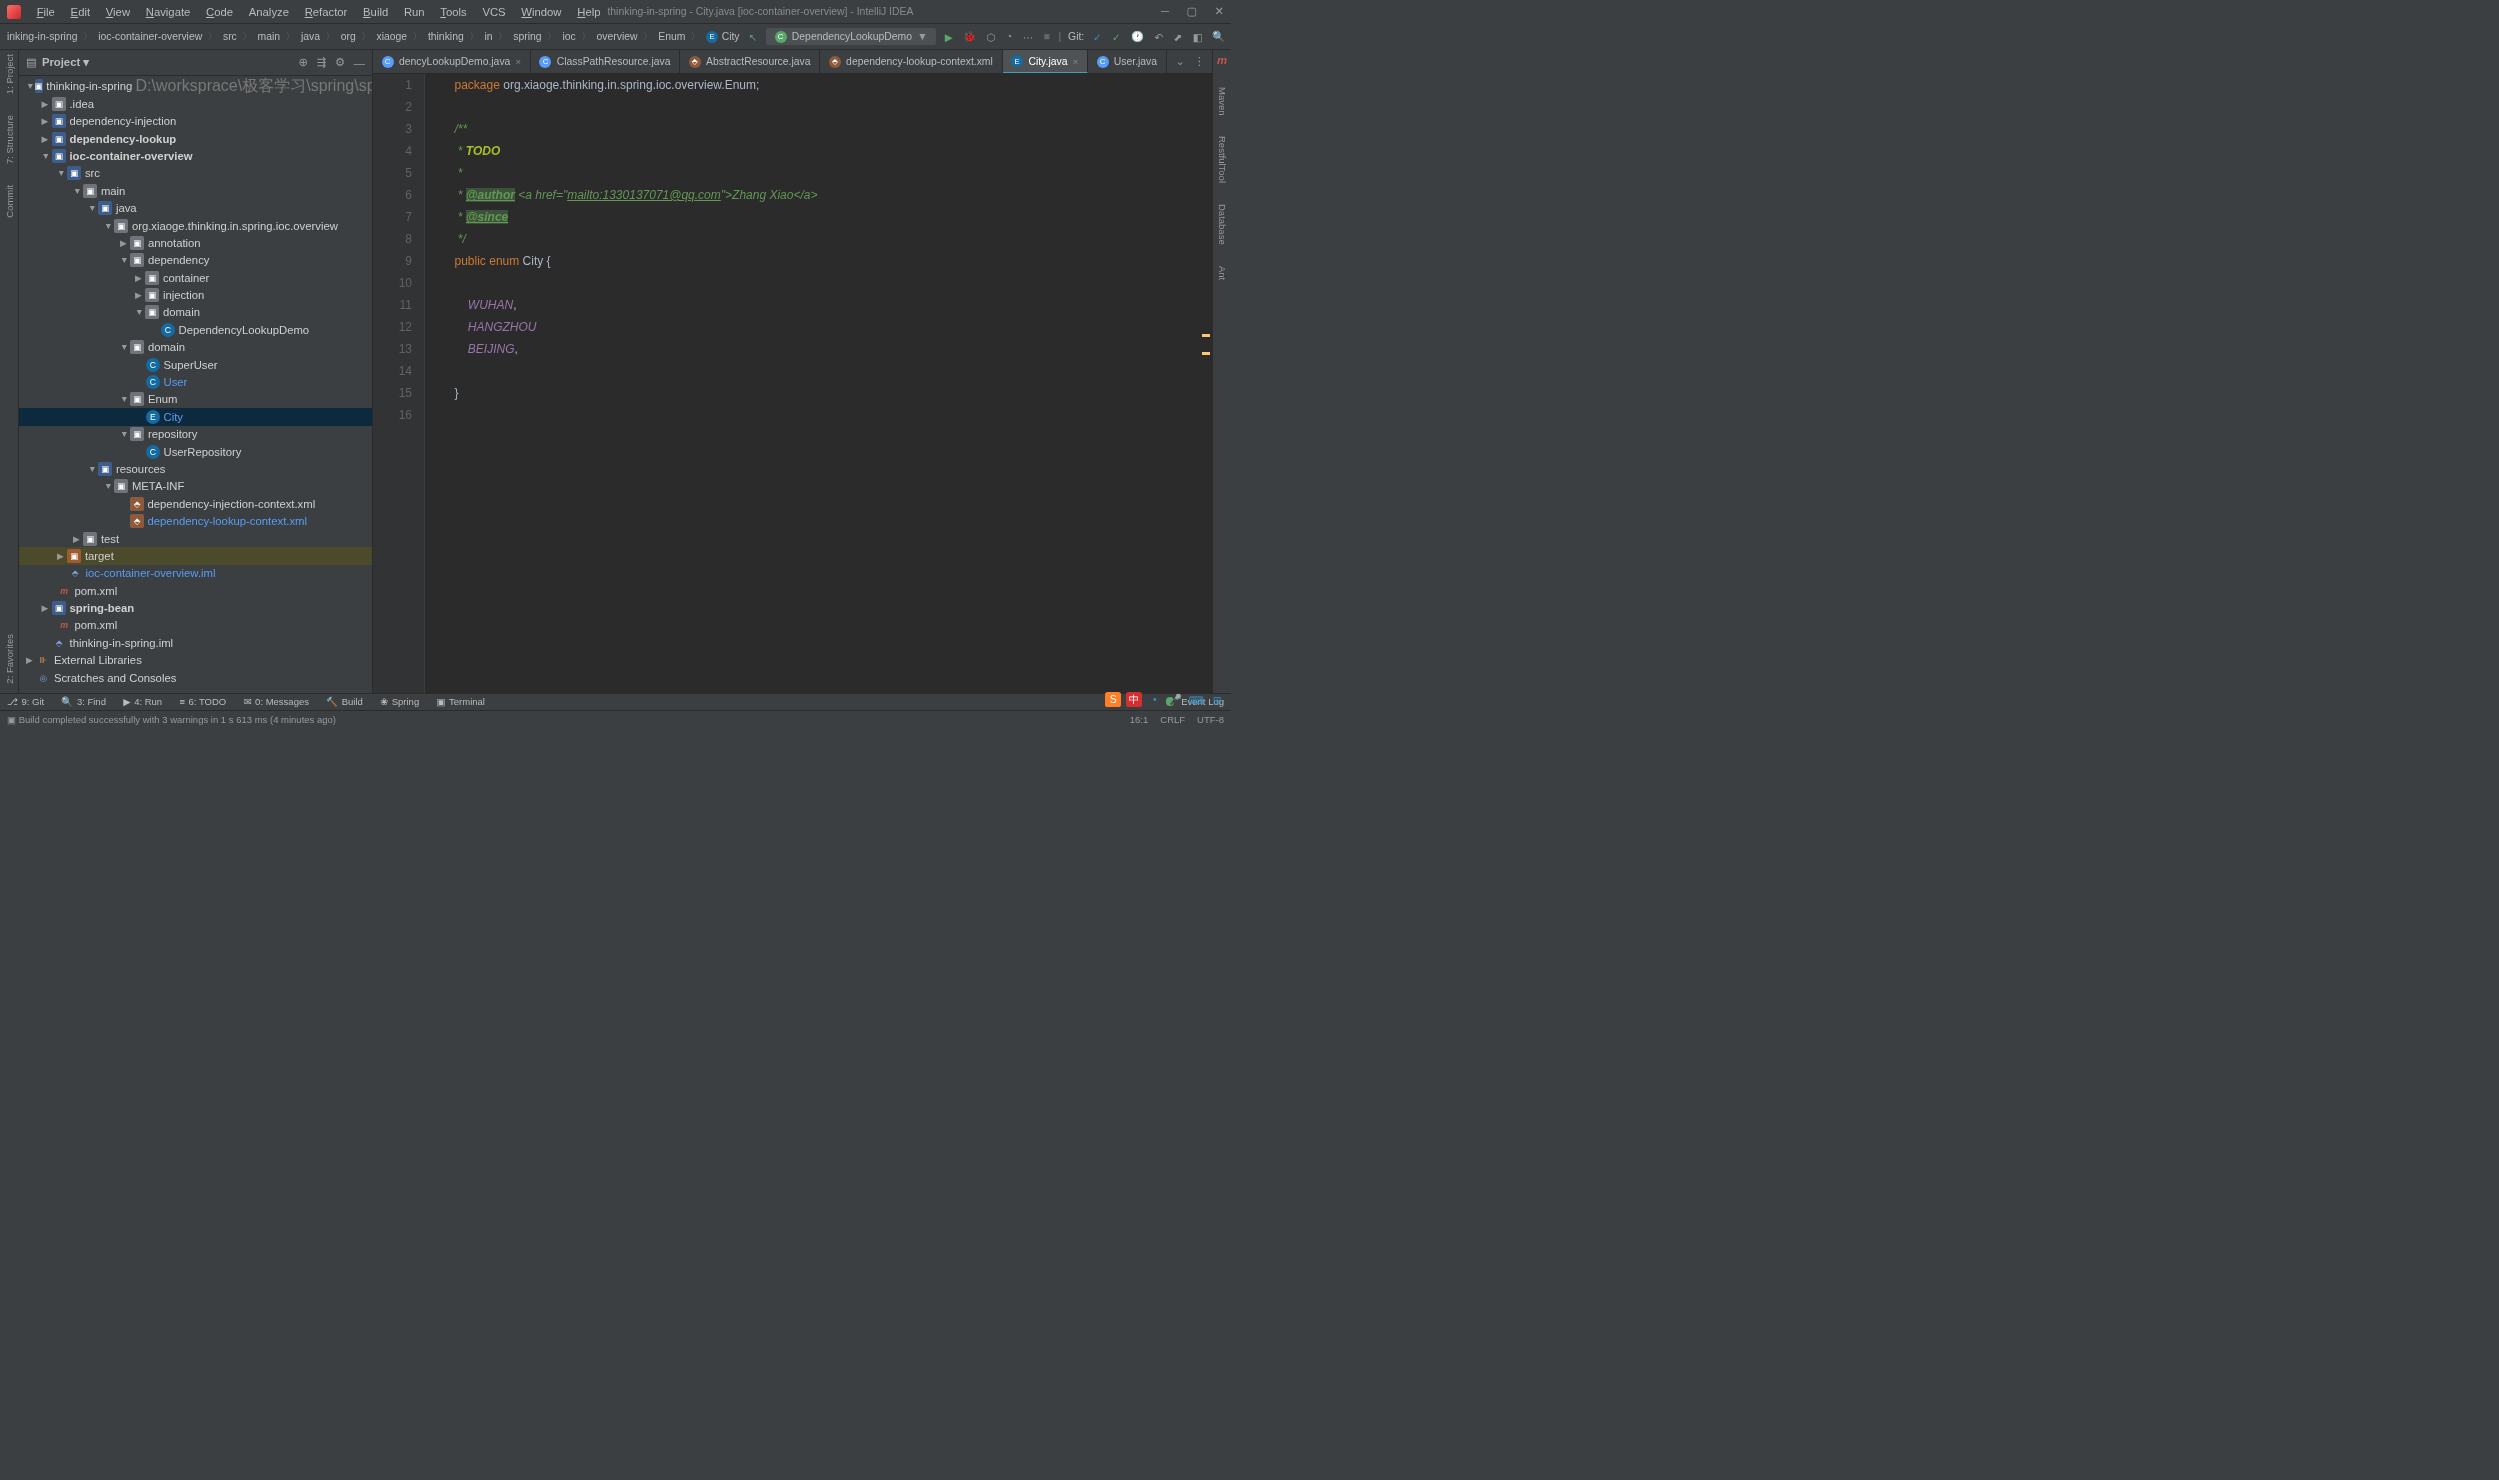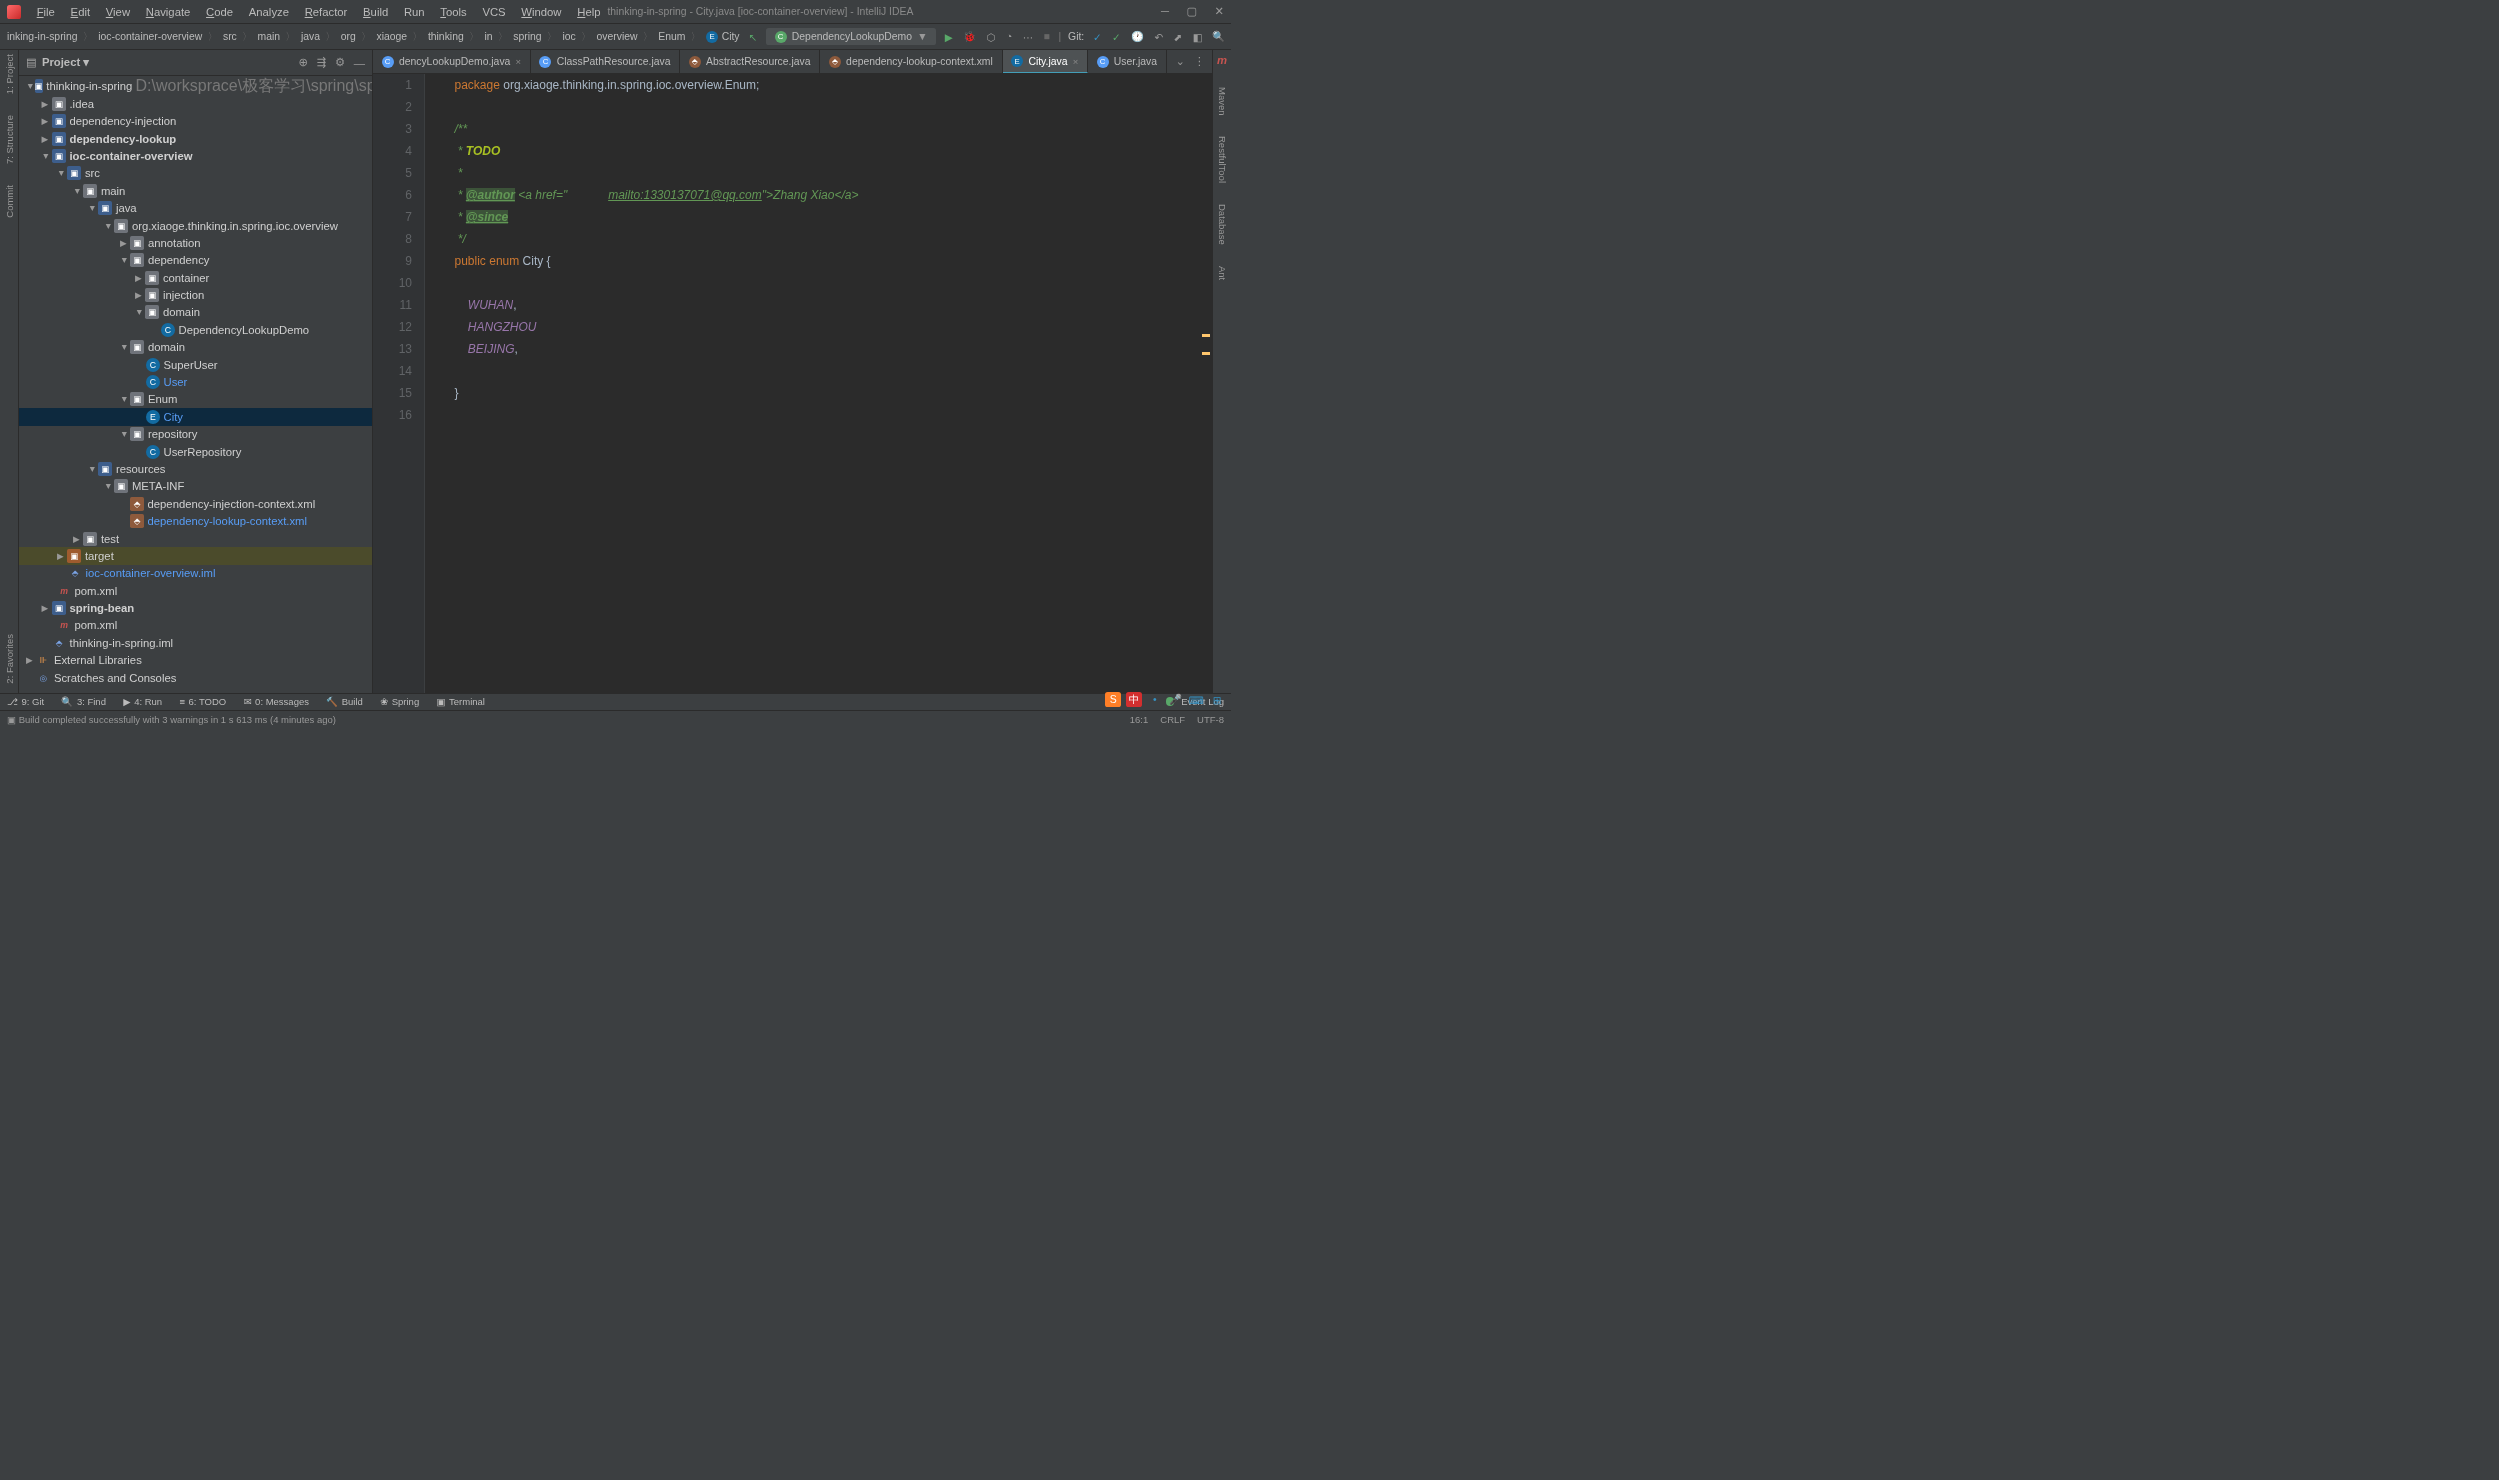--- a/index.html
+++ b/index.html
@@ -62,21 +62,21 @@
 .gutter { width: 52px; background: #313335; text-align: right; padding-right: 12px; color: #606366; user-select: none; border-right: 0.9px solid #3c3f41; }
 .gutter div { height: 22px; line-height: 22px; }
 .gutter2 { width: 26px; background: #2b2b2b; }
 .code-content { flex: 1; padding-left: 3.5px; position: relative; }
 .code-line { height: 22px; line-height: 22px; white-space: pre; }
 .kw { color: #cc7832; }
 .pkg { color: #a9b7c6; }
 .comment { color: #629755; font-style: italic; }
 .todo { color: #a8c023; font-style: italic; font-weight: bold; }
 .doctag { color: #629755; font-style: italic; font-weight: bold; text-decoration: underline; background: #3c5339; }
-.link-u { text-decoration: underline; margin-left: 41px; }
+.link-u { text-decoration: underline; }
 .enum-name { color: #a9b7c6; }
 .enum-val { color: #9876aa; font-style: italic; }
 .yellow-mark { position: absolute; right: 1.7px; width: 8.7px; height: 2.6px; background: #ffc66d; }
 .statusbar { height: 19px; background: #3c3f41; border-top: 0.9px solid #2b2b2b; display: flex; align-items: center; padding: 0 7px; font-size: 9.5px; color: #999; }
 .bottom-tools { height: 17.4px; background: #3c3f41; border-top: 0.9px solid #2b2b2b; display: flex; align-items: center; padding: 0 7px; font-size: 9.5px; gap: 17.4px; }
 .bottom-tools .btool { cursor: pointer; display: flex; align-items: center; gap: 3.5px; }
 .status-right { margin-left: auto; display: flex; gap: 12px; }
 .event-log { color: #bbb; }
 .ev-dot { width: 8.7px; height: 8.7px; background: #59a869; border-radius: 50%; display: inline-block; margin-right: 3.5px; }
 .taskbar-icons { position: absolute; bottom: 19px; right: 3.5px; display: flex; gap: 5.2px; padding: 2.6px; }

